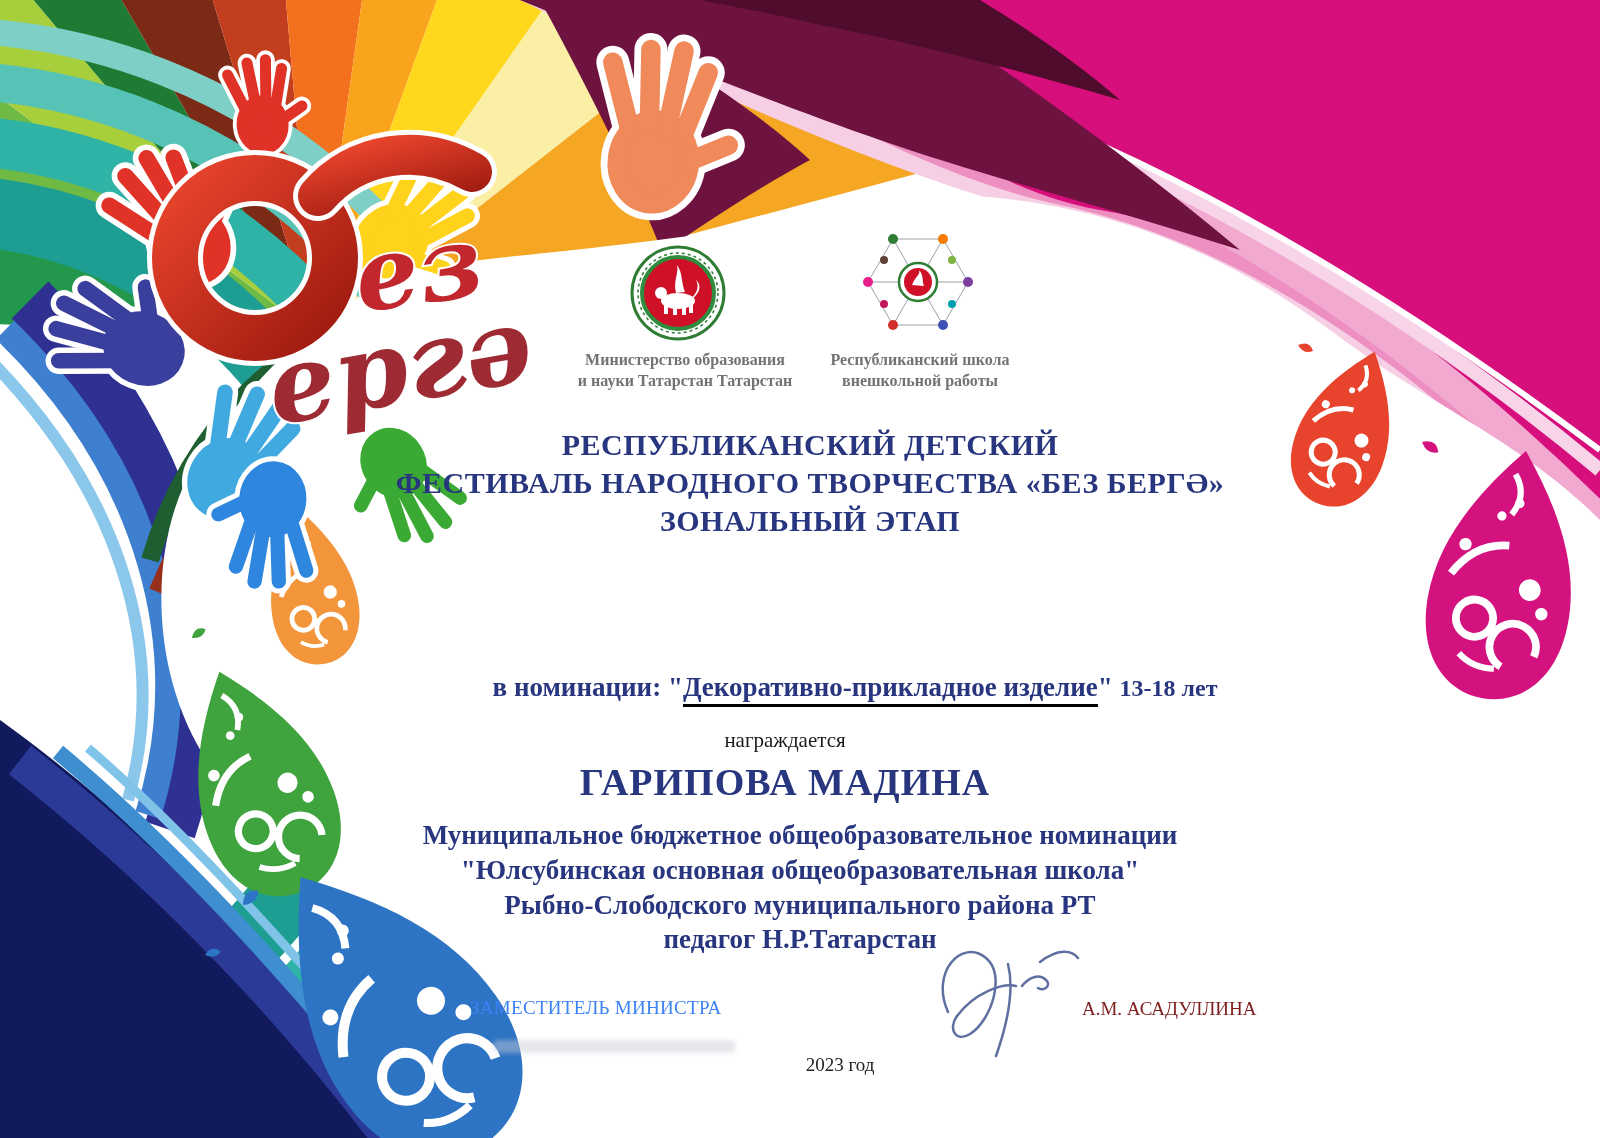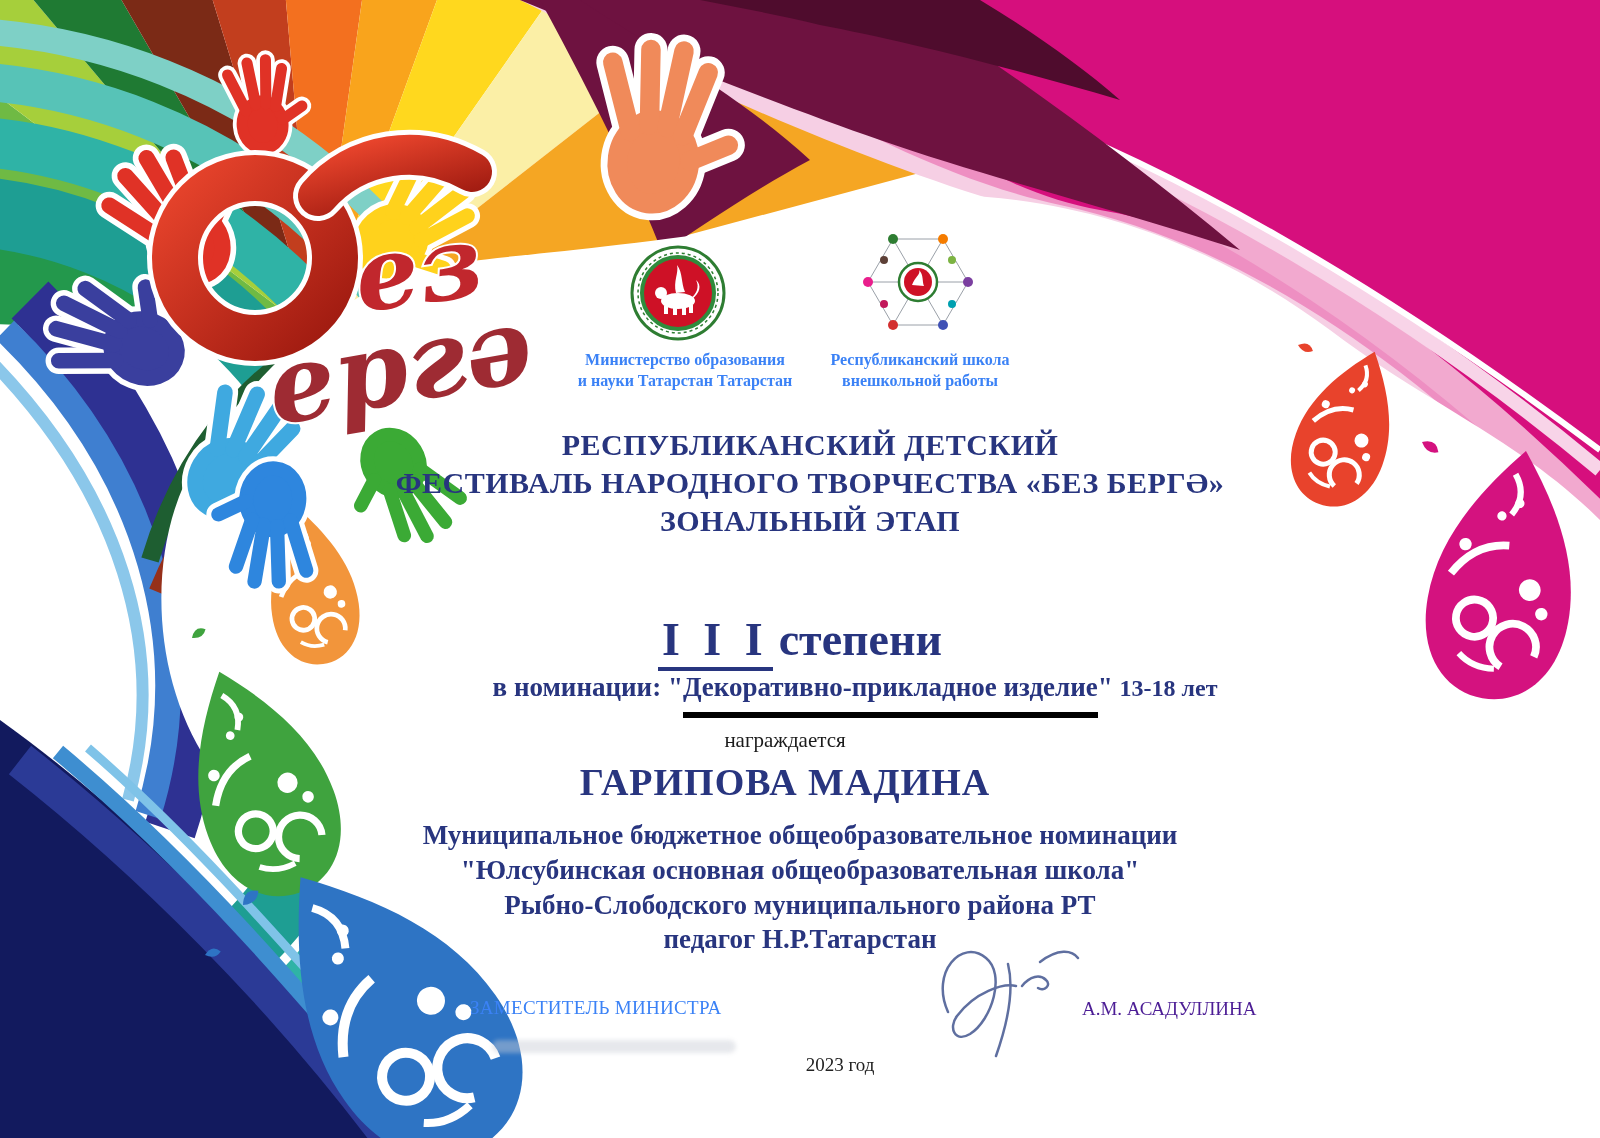--- a/index.html
+++ b/index.html
@@ -3,34 +3,34 @@
 <meta charset="utf-8">
 <style>
   html,body{margin:0;padding:0;background:#888;}
   .stage{position:relative;width:1600px;height:1138px;margin:0 auto;overflow:hidden;
          background:#fff;font-family:"Liberation Serif",serif;}
   .stage svg.bg{position:absolute;left:0;top:0;}
   .abs{position:absolute;}
   .cwrap{position:absolute;left:0;width:1600px;text-align:center;white-space:nowrap;}
   .blue{color:#28357F;}
   .blk{color:#1b1b1b;}
-  .cap{font-size:16px;line-height:21px;font-weight:bold;color:#3b82f6;text-align:center;}
+  .cap{font-size:16px;line-height:21px;font-weight:bold;color:#737373;text-align:center;}
   .title{font-size:30px;font-weight:bold;letter-spacing:.5px;}
   .award{font-size:54px;font-weight:bold;letter-spacing:1px;}
   .degree{font-size:46px;font-weight:bold;}
   .degree .num{border-bottom:4px solid #28357F;padding:0 4px 2px 4px;letter-spacing:6px;}
   .degree .word{margin-left:6px;}
   .nomin{font-size:27px;font-weight:bold;}
   .nomin .age{font-size:24px;}
-  .ul{border-bottom:6px solid #000000;padding-bottom:10px;}
+  .ul{border-bottom:3px solid #000000;padding-bottom:2px;}
   .present{font-size:21px;}
   .rname{font-size:38px;font-weight:bold;letter-spacing:1px;}
   .school{font-size:27px;font-weight:bold;line-height:35px;}
   .minister{font-size:19px;letter-spacing:.3px;color:#3b82f6;}
-  .signer{font-size:19px;color:#4c1d95;}
+  .signer{font-size:19px;color:#7f1d1d;}
   .year{font-size:19px;color:#222;}
   .smudge{width:244px;height:13px;background:#c9cdd6;opacity:.45;border-radius:7px;filter:blur(2px);}
   
   .hand-outline{stroke:#fff;fill:#fff;stroke-width:22;stroke-linecap:round;}
   .hand-fill{stroke:currentColor;fill:currentColor;stroke-width:13;stroke-linecap:round;}
   .lace{fill:none;stroke:#fff;}
 </style>
 </head>
 <body>
 
@@ -229,23 +229,20 @@
 </div>
 <div class="abs cap" style="left:790px;top:349px;width:260px;">
   <div>Республиканский школа</div>
   <div>внешкольной работы</div>
 </div>
 
 <div class="cwrap title blue" style="top:428px;transform:translateX(10px);">РЕСПУБЛИКАНСКИЙ ДЕТСКИЙ</div>
 <div class="cwrap title blue" style="top:466px;transform:translateX(10px);">ФЕСТИВАЛЬ НАРОДНОГО ТВОРЧЕСТВА «БЕЗ БЕРГӘ»</div>
 <div class="cwrap title blue" style="top:504px;transform:translateX(10px);">ЗОНАЛЬНЫЙ ЭТАП</div>
 
-<div class="cwrap degree blue" style="top:613px;">
-  <span class="num">I I I</span><span class="word">степени</span>
-</div>
 
 <div class="cwrap nomin blue" style="top:672px;transform:translateX(55px);">
   <span>в номинации:</span>
   <span>"</span><span class="ul">Декоративно-прикладное изделие</span><span>"</span>
   <span class="age">13-18 лет</span>
 </div>
 
 <div class="cwrap present blk" style="top:728px;transform:translateX(-15px);">награждается</div>
 <div class="cwrap rname blue" style="top:760px;transform:translateX(-15px);">ГАРИПОВА МАДИНА</div>
 

